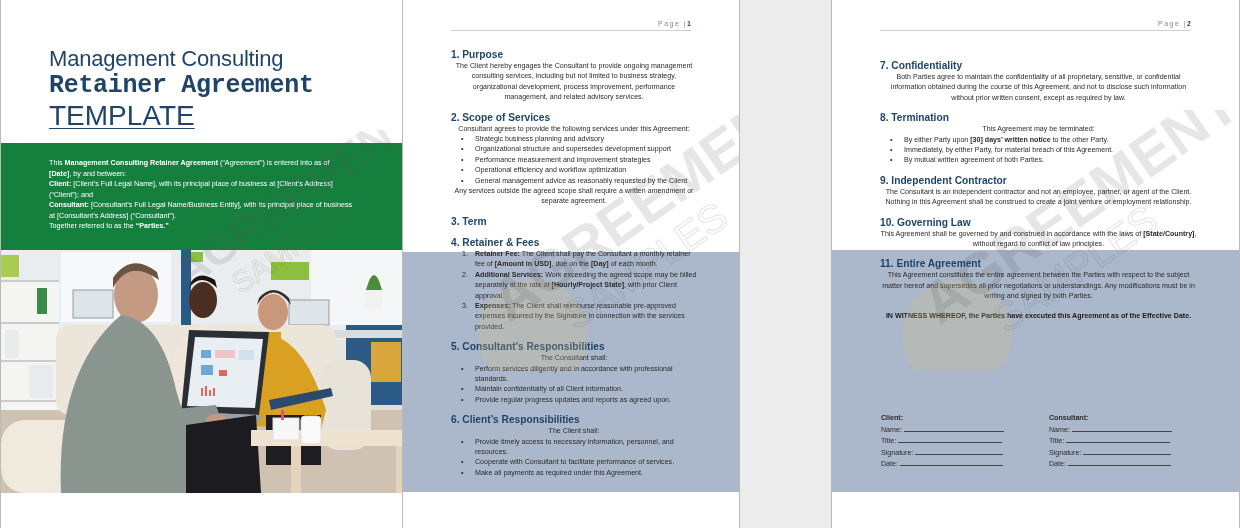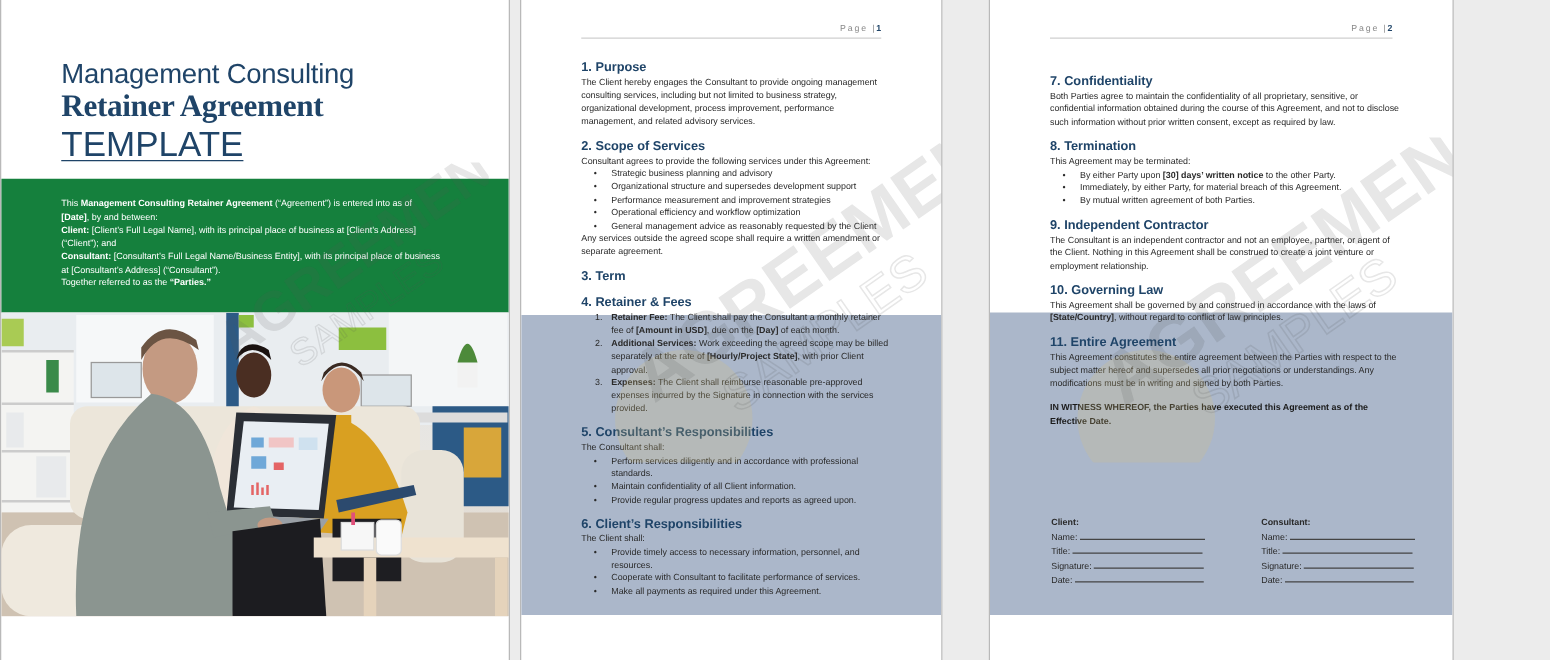--- a/index.html
+++ b/index.html
@@ -1,42 +1,42 @@
 <!DOCTYPE html>
 <html><head>
 <meta charset="utf-8">
 <style>
   * { box-sizing: border-box; margin: 0; padding: 0; }
   html, body { width: 1240px; height: 528px; overflow: hidden; }
   body { background: #ececec; font-family: "Liberation Sans", sans-serif; color: #222; position: relative; }
   .page { position: absolute; top: 0; height: 528px; background: #fff; border-left: 1px solid #b9b9b9; border-right: 1px solid #b9b9b9; overflow: hidden; }
   #p1 { left: 0; width: 408px; }
-  #p2 { left: 416px; width: 338px; }
-  #p3 { left: 791px; width: 372px; }
+  #p2 { left: 402px; width: 338px; }
+  #p3 { left: 831px; width: 409px; }
   .band { position: absolute; left: 0; right: 0; background: #abb7ca; }
   #p2 .band { top: 252px; height: 240px; }
   #p3 .band { top: 250px; height: 242px; }
 
   
   .cover-title { position: absolute; left: 48px; top: 46px; color: #1f4468; }
   .ct1 { font-size: 22px; line-height: 26px; letter-spacing: -0.2px; }
-  .ct2 { font-family: Liberation Serif, serif; font-weight: bold; font-size: 25px; line-height: 28px; letter-spacing: -0.3px; }
+  .ct2 { font-family: Liberation Mono, monospace; font-weight: bold; font-size: 25px; line-height: 28px; letter-spacing: -0.3px; }
   .ct3 { font-size: 28px; line-height: 32px; text-decoration: underline; text-decoration-thickness: 1px; text-underline-offset: 3px; }
   .cover-box { position: absolute; left: 0; right: 0; top: 143px; height: 107px; background: #15803d; color: #fff; padding: 15px 48px 0 48px; font-size: 7.2px; line-height: 10.5px; }
   .cover-box b { font-weight: bold; }
   .cover-photo { position: absolute; left: 0; right: 0; top: 250px; height: 243px; overflow: hidden; background: linear-gradient(180deg,#dfe3e6 0%,#e8e6e2 45%,#d9cfc3 100%); }
 
   .pg-header { position: absolute; right: 48px; top: 20px; font-size: 7px; color: #888; letter-spacing: 1.5px; }
   .pg-header b { color: #1f4468; letter-spacing: 0; }
   .pg-rule { position: absolute; left: 48px; right: 48px; top: 30px; border-top: 1px solid #d0d0d0; }
 
   .content { position: absolute; left: 48px; right: 42px; font-size: 7.1px; line-height: 10.4px; color: #2a2a2a; }
   .content h2 { font-size: 10.2px; line-height: 13px; color: #1f4468; font-weight: bold; margin-top: 8px; }
   .content h2:first-child { margin-top: 0; }
-  .content p { margin: 0; }
+  .content p { margin: 0; text-align: center; }
   .content ul, .content ol { margin: 0 0 0 24px; }
   .content ul li { list-style: none; position: relative; }
   .content ul li::before { content: "\2022"; position: absolute; left: -14px; }
   .content ol li { list-style: none; position: relative; }
   .content ol li .num { position: absolute; left: -13px; }
   .witness { margin-top: 9px !important; font-weight: bold; color: #1a1a1a; }
 
   .sig { position: absolute; top: 413px; font-size: 7.1px; line-height: 10.5px; color: #2a2a2a; }
   .sig .sh { font-weight: bold; }
   .sig .line { display: inline-block; border-bottom: 1px solid #444; height: 8px; vertical-align: baseline; }

